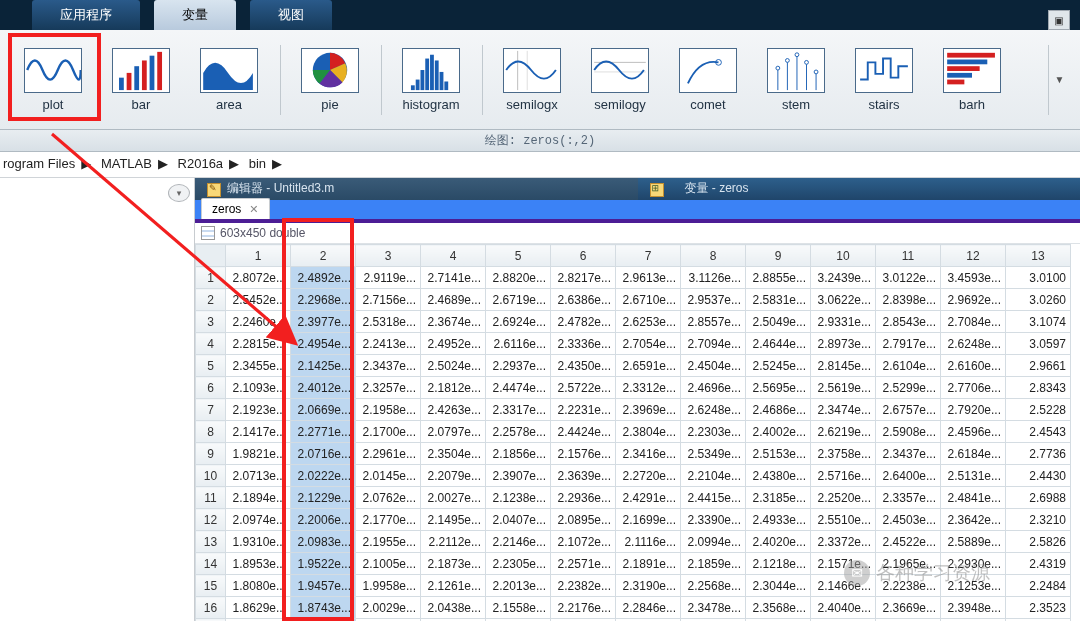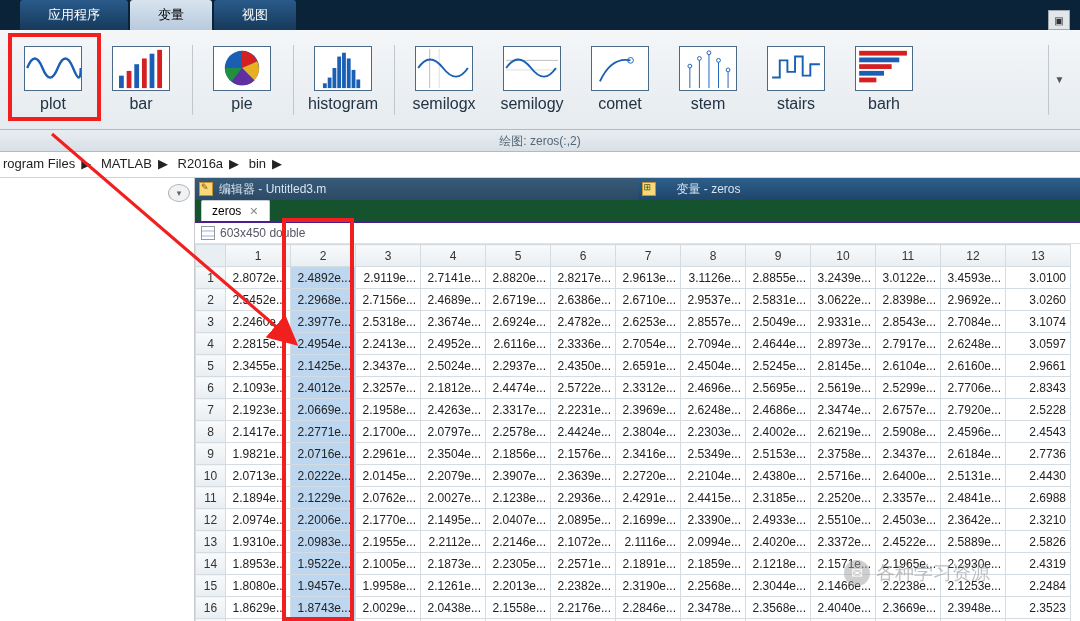--- a/index.html
+++ b/index.html
@@ -1,47 +1,47 @@
 <!DOCTYPE html>
 <html><head>
 <meta charset="utf-8">
 <style>
 * { box-sizing: border-box; margin: 0; padding: 0; font-family: "Microsoft YaHei", Arial, sans-serif; }
 body { width: 1080px; height: 621px; background: #fff; overflow: hidden; position: relative; }
 
 .top-tabs { height: 30px; background: linear-gradient(#0a2338,#0a2338); display: flex; align-items: flex-end; padding-left: 20px; }
-.top-tab { color: #fff; font-size: 13px; padding: 6px 28px; background: linear-gradient(#2a5a8a,#163a5a); border-radius: 3px 3px 0 0; margin-right: 2px; cursor: pointer; }
+.top-tab { color: #fff; font-size: 13px; padding: 6px 28px; background: linear-gradient(#2a5a8a,#163a5a); border-radius: 3px 3px 0 0; margin-right: 2px; cursor: pointer; margin-left: 12px; }
 .top-tab.active { background: linear-gradient(#d8e4ef,#b8cadd); color: #000; }
 .min-btn { margin-left: auto; margin-right: 10px; width: 22px; height: 20px; background: #e0e6ea; border: 1px solid #a0a8b0; display:flex; align-items:center; justify-content:center; font-size:10px; color:#333; }
 
 .gallery-strip { height: 100px; background: linear-gradient(#f4f6f8,#e6ebef); border-bottom: 1px solid #b0bac2; display:flex; align-items:center; padding: 8px 10px; position: relative; }
 .gallery-item { width: 86px; text-align:center; margin-right: 2px; cursor:pointer; }
 .gallery-thumb { width: 58px; height: 45px; border: 1px solid #4a6a8a; background: #fff; margin: 0 auto 4px; position: relative; overflow:hidden; }
-.gallery-label { font-size: 16px; color: #223344; }
+.gallery-label { font-size: 13px; color: #223344; }
 .sep { width: 1px; height: 70px; background: #c0c8ce; margin: 0 6px; }
 .drop-arrow { width: 22px; height: 70px; display:flex; align-items:center; justify-content:center; border-left:1px solid #c0c8ce; font-size:10px; color:#555; cursor:pointer; margin-left:auto;}
 
-.status-strip { height: 22px; background: linear-gradient(#e8edf1,#d8e0e6); border-bottom: 1px solid #b0bac2; text-align:center; font-size: 12px; color:#556677; line-height:22px; }
+.status-strip { height: 22px; background: linear-gradient(#e8edf1,#d8e0e6); border-bottom: 1px solid #b0bac2; text-align:center; font-size: 12px; color:#556677; line-height:22px;font-family:Liberation Mono, monospace; }
 
 .bread { height: 26px; background:#fff; border-bottom:1px solid #d0d4d8; font-size:13px; padding: 4px 0 0 0; color:#222; }
 .bread span { padding: 0 3px; }
 
 .body-row { display:flex; height: calc(621px - 30px - 100px - 22px - 26px); }
 .left-col { width: 195px; border-right:1px solid #c8ccd0; background:#fff; padding-top:4px; text-align:right; }
 .drop { width:22px; height:18px; border:1px solid #b0b4b8; border-radius:50%; background:#f0f2f4; display:inline-block; text-align:center; font-size:9px; line-height:16px; margin-right:4px; color:#666;}
 
 .right-col { flex:1; display:flex; flex-direction:column; min-width:0; }
 .editor-var-bar { height:22px; display:flex; background:#efefef; }
-.bar-half { flex:1; background: linear-gradient(#3a5b78,#2a4a66); color:#d8e4ef; font-size:12px; padding:3px 4px; display:flex; align-items:center; }
+.bar-half { flex:1; background: linear-gradient(#3a5b78,#2a4a66); color:#d8e4ef; font-size:12px; padding:3px 12px; display:flex; align-items:flex-end; }
 .bar-half.win { background: linear-gradient(#2d5f8b,#1f456a); gap: 15px; }
 .bar-half .icn { width:14px; height:14px; background:#f8d878; border:1px solid #c49030; margin-right:6px; position:relative; }
 .bar-half .icn::after { content:"✎"; position:absolute; font-size:9px; left:1px; top:-1px; color:#7a4a00;}
 .bar-half.win .icn::after { content:"⊞"; color:#3a5a2a; }
 
-.tab-row { height:23px; background:#14532d; display:flex; align-items:flex-end; padding-left:6px; border-bottom:2px solid #4c1d95;}
+.tab-row { height:23px; background:#3b82f6; display:flex; align-items:flex-end; padding-left:6px; border-bottom:4px solid #4c1d95;}
 .file-tab { background:#fff; font-size:12px; padding:3px 10px; border:1px solid #c8ccd0; border-bottom:none; border-radius:2px 2px 0 0; display:flex; align-items:center; }
 .file-tab .x { margin-left:8px; color:#888; font-size:11px; cursor:pointer;}
 
 .type-row { height:21px; font-size:12px; padding:3px 6px; color:#556; display:flex; background:#fff; border-bottom:1px solid #dde2e6;}
 .type-row .tb { width:14px; height:14px; border:1px solid #999; margin-right:5px; background: repeating-linear-gradient(#fff,#fff 3px, #c8daf0 3px, #c8daf0 5px), repeating-linear-gradient(90deg,#fff,#fff 3px, #c8daf0 3px, #c8daf0 5px); }
 
 .grid-wrap { flex:1; overflow:auto; position:relative; }
 .grid { border-collapse:collapse; font-size:12px; table-layout:fixed; }
 .grid th, .grid td { border:1px solid #d4dce2; height:22px; padding:0 4px; text-align:right; }
 .grid th { text-align:center; background:linear-gradient(#f8fafb,#e8eef2); font-weight:normal; color:#333; }
@@ -84,20 +84,28 @@
         <svg viewBox="0 0 58 45">
           <rect x="6" y="30" width="5" height="13" fill="#1a5fb4"></rect>
           <rect x="14" y="25" width="5" height="18" fill="#d42020"></rect>
           <rect x="22" y="18" width="5" height="25" fill="#1a5fb4"></rect>
           <rect x="30" y="12" width="5" height="31" fill="#d42020"></rect>
           <rect x="38" y="7" width="5" height="36" fill="#1a5fb4"></rect>
           <rect x="46" y="3" width="5" height="40" fill="#d42020"></rect>
         </svg>
       </div>
     <div class="gallery-label">bar</div>
+  </div>
+  <div class="gallery-item">
+    <div class="gallery-thumb">
+        <svg viewBox="0 0 58 45">
+          <path d="M2 43 L2 25 Q14 4 28 25 T54 25 L54 43 Z" fill="#1a5fb4"></path>
+        </svg>
+      </div>
+    <div class="gallery-label">area</div>
   </div>
   <div class="sep"></div>
   <div class="gallery-item">
     <div class="gallery-thumb">
         <svg viewBox="0 0 58 45">
           <circle cx="29" cy="22" r="18" fill="#1a5fb4"></circle>
           <path d="M29 22 L29 4 A18 18 0 0 1 45 15 Z" fill="#d42020"></path>
           <path d="M29 22 L45 15 A18 18 0 0 1 42 35 Z" fill="#e8b020"></path>
           <path d="M29 22 L42 35 A18 18 0 0 1 18 36 Z" fill="#6030a0"></path>
           <path d="M29 22 L18 36 A18 18 0 0 1 11 22 Z" fill="#209040"></path>

